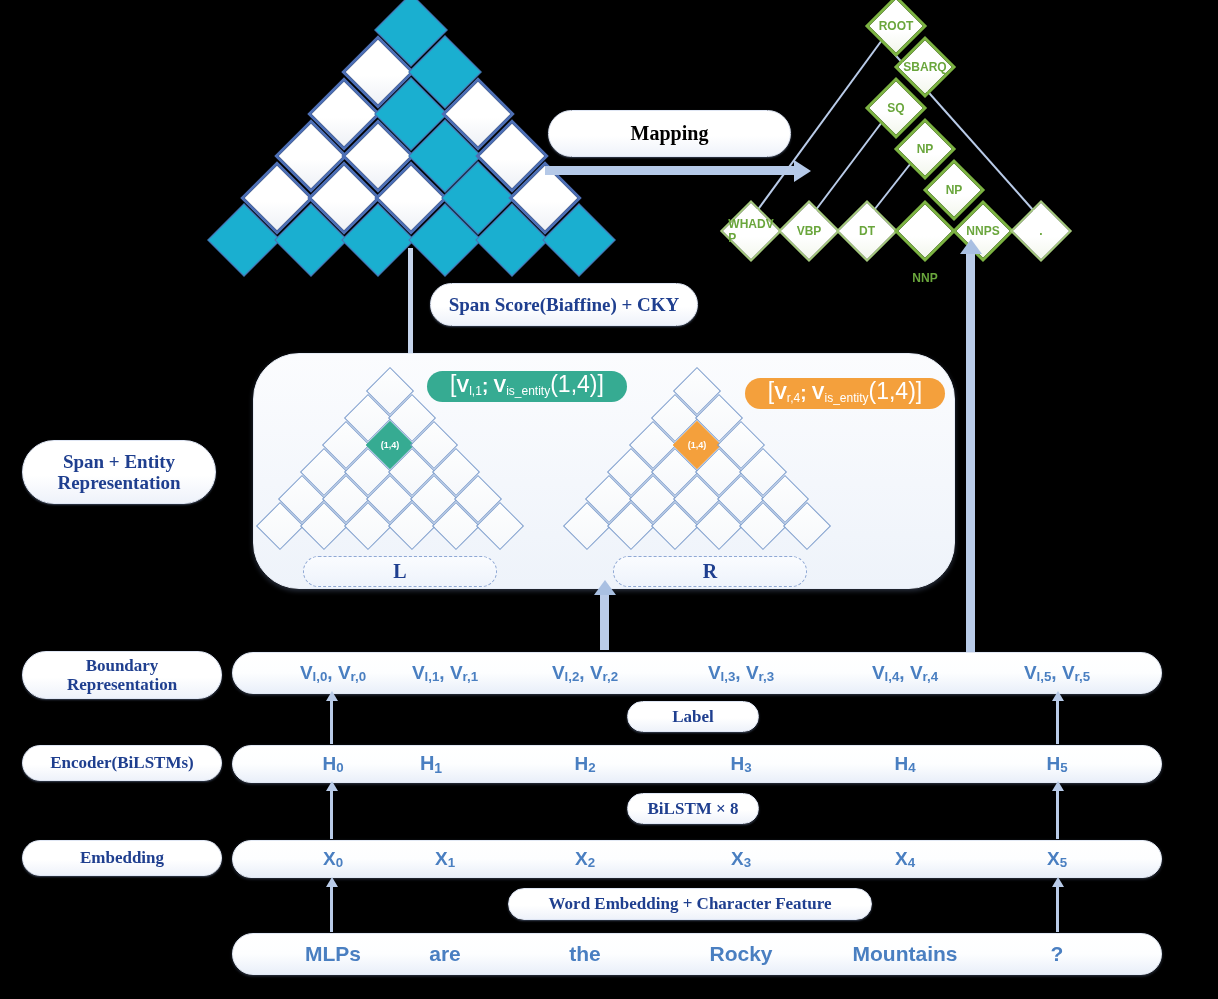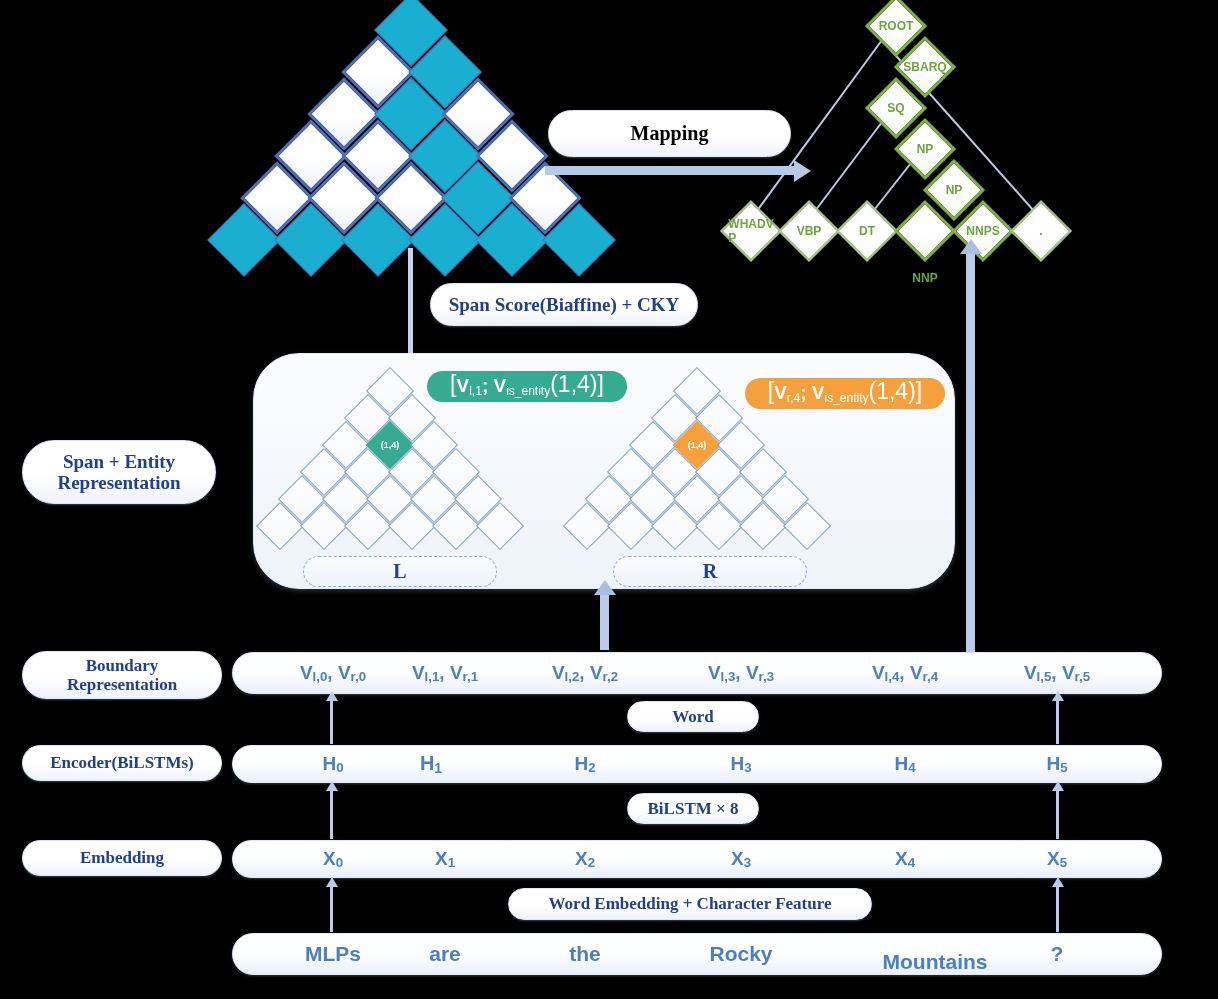--- a/index.html
+++ b/index.html
@@ -267,21 +267,21 @@
         <span class="v-token">V<span class="sub">l,3</span>, V<span class="sub">r,3</span></span>
       </div>
       <div class="cell" style="left: 602px; width: 140px; font-size: 19px;">
         <span class="v-token">V<span class="sub">l,4</span>, V<span class="sub">r,4</span></span>
       </div>
       <div class="cell" style="left: 754px; width: 140px; font-size: 19px;">
         <span class="v-token">V<span class="sub">l,5</span>, V<span class="sub">r,5</span></span>
       </div>
     </div>
 
-  <div class="pill" style="left:627px;top:701px;width:132px;height:31px;font-size:17px;">Word</div>
+  <div class="pill" style="left:627px;top:701px;width:132px;height:31px;font-size:17px;">Label</div>
 
   <div class="pill" style="left:22px;top:745px;width:200px;height:36px;font-size:17px;">Encoder(BiLSTMs)</div>
   <div class="bar" id="bar-encoder" style="left:232px;top:745px;width:930px;height:38px;">
       <div class="cell" style="left: 30px; width: 140px; font-size: 19px;">
         <span class="v-token">H<span class="sub">0</span></span>
       </div>
       <div class="cell" style="left: 128px; width: 140px; font-size: 20px; align-items: center;">
         <span class="v-token">H<span class="sub">1</span></span>
       </div>
       <div class="cell" style="left: 282px; width: 140px; font-size: 19px;">
@@ -330,21 +330,21 @@
       </div>
       <div class="cell" style="left: 142px; width: 140px; font-size: 21px;">
         <span class="v-token">are</span>
       </div>
       <div class="cell" style="left: 282px; width: 140px; font-size: 21px;">
         <span class="v-token">the</span>
       </div>
       <div class="cell" style="left: 438px; width: 140px; font-size: 21px;">
         <span class="v-token">Rocky</span>
       </div>
-      <div class="cell" style="left: 632px; width: 140px; font-size: 21px; margin-top: 8px;">
+      <div class="cell" style="left: 602px; width: 140px; font-size: 21px;">
         <span class="v-token">Mountains</span>
       </div>
       <div class="cell" style="left: 754px; width: 140px; font-size: 21px;">
         <span class="v-token">?</span>
       </div>
     </div>
 
   <div class="arrow-up" style="left:330px;top:886px;height:46px;"></div>
   <div class="arrow-up" style="left:330px;top:790px;height:49px;"></div>
   <div class="arrow-up" style="left:330px;top:700px;height:44px;"></div>

